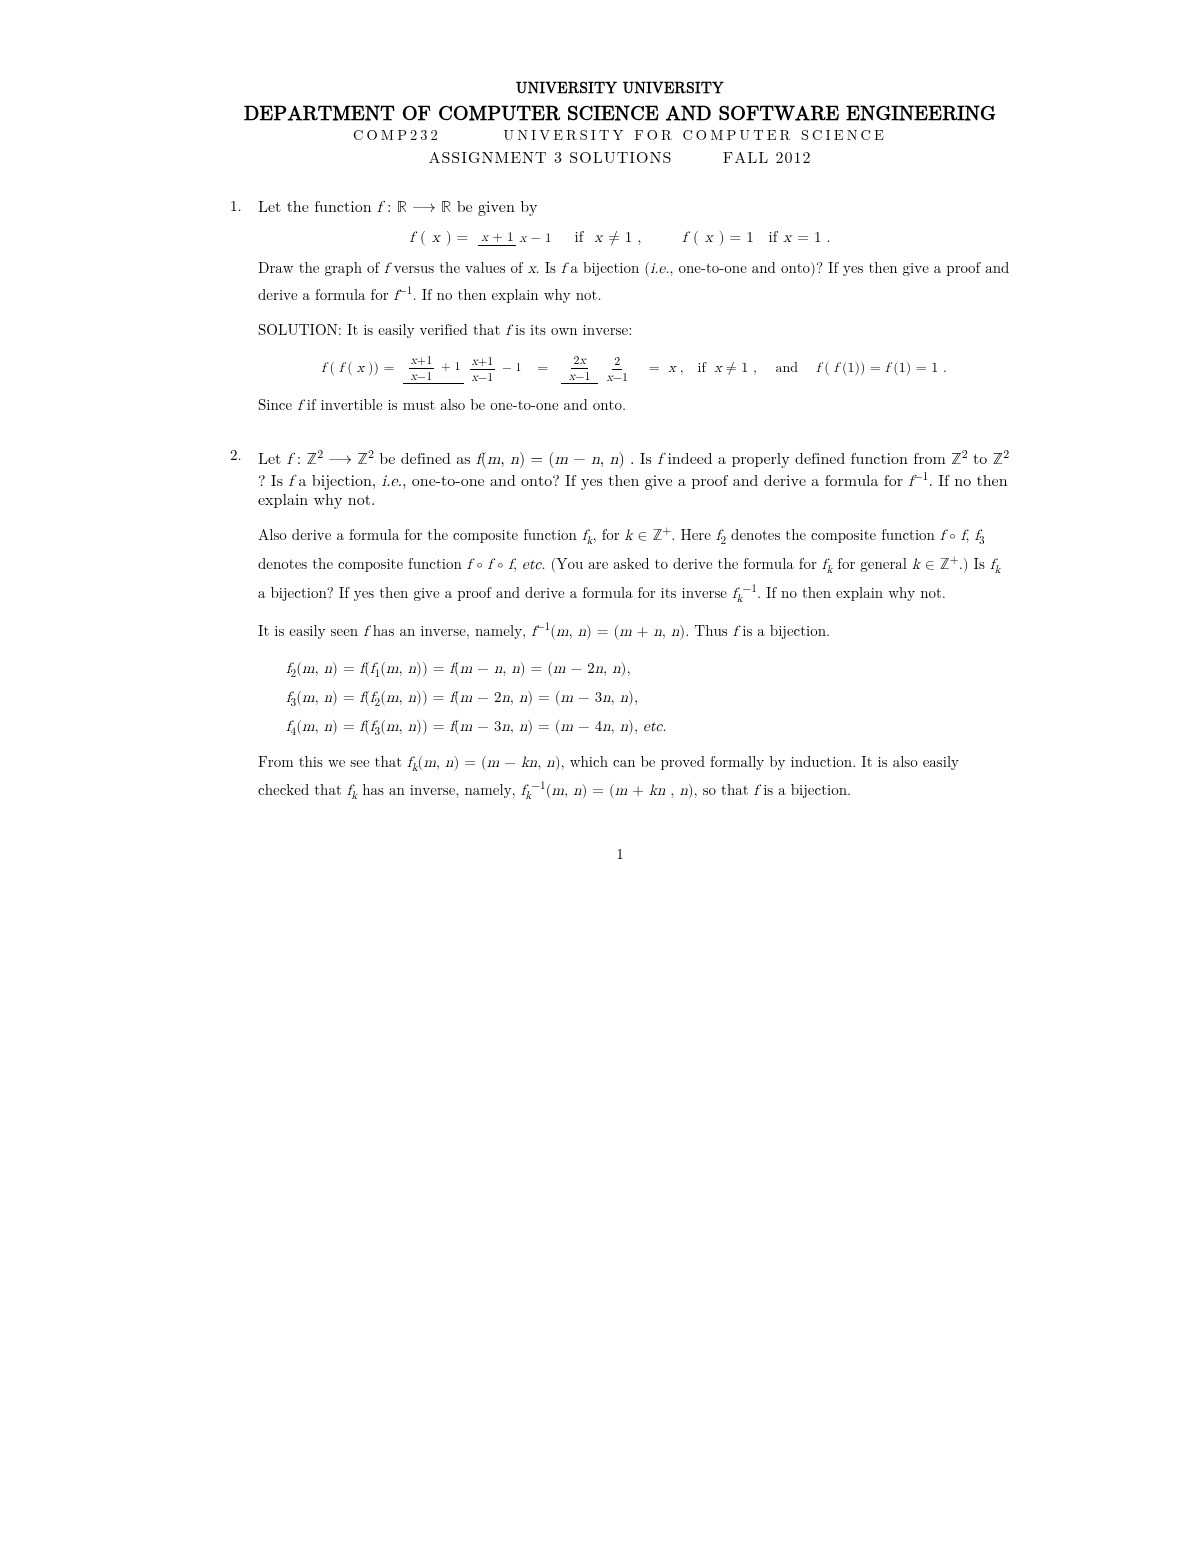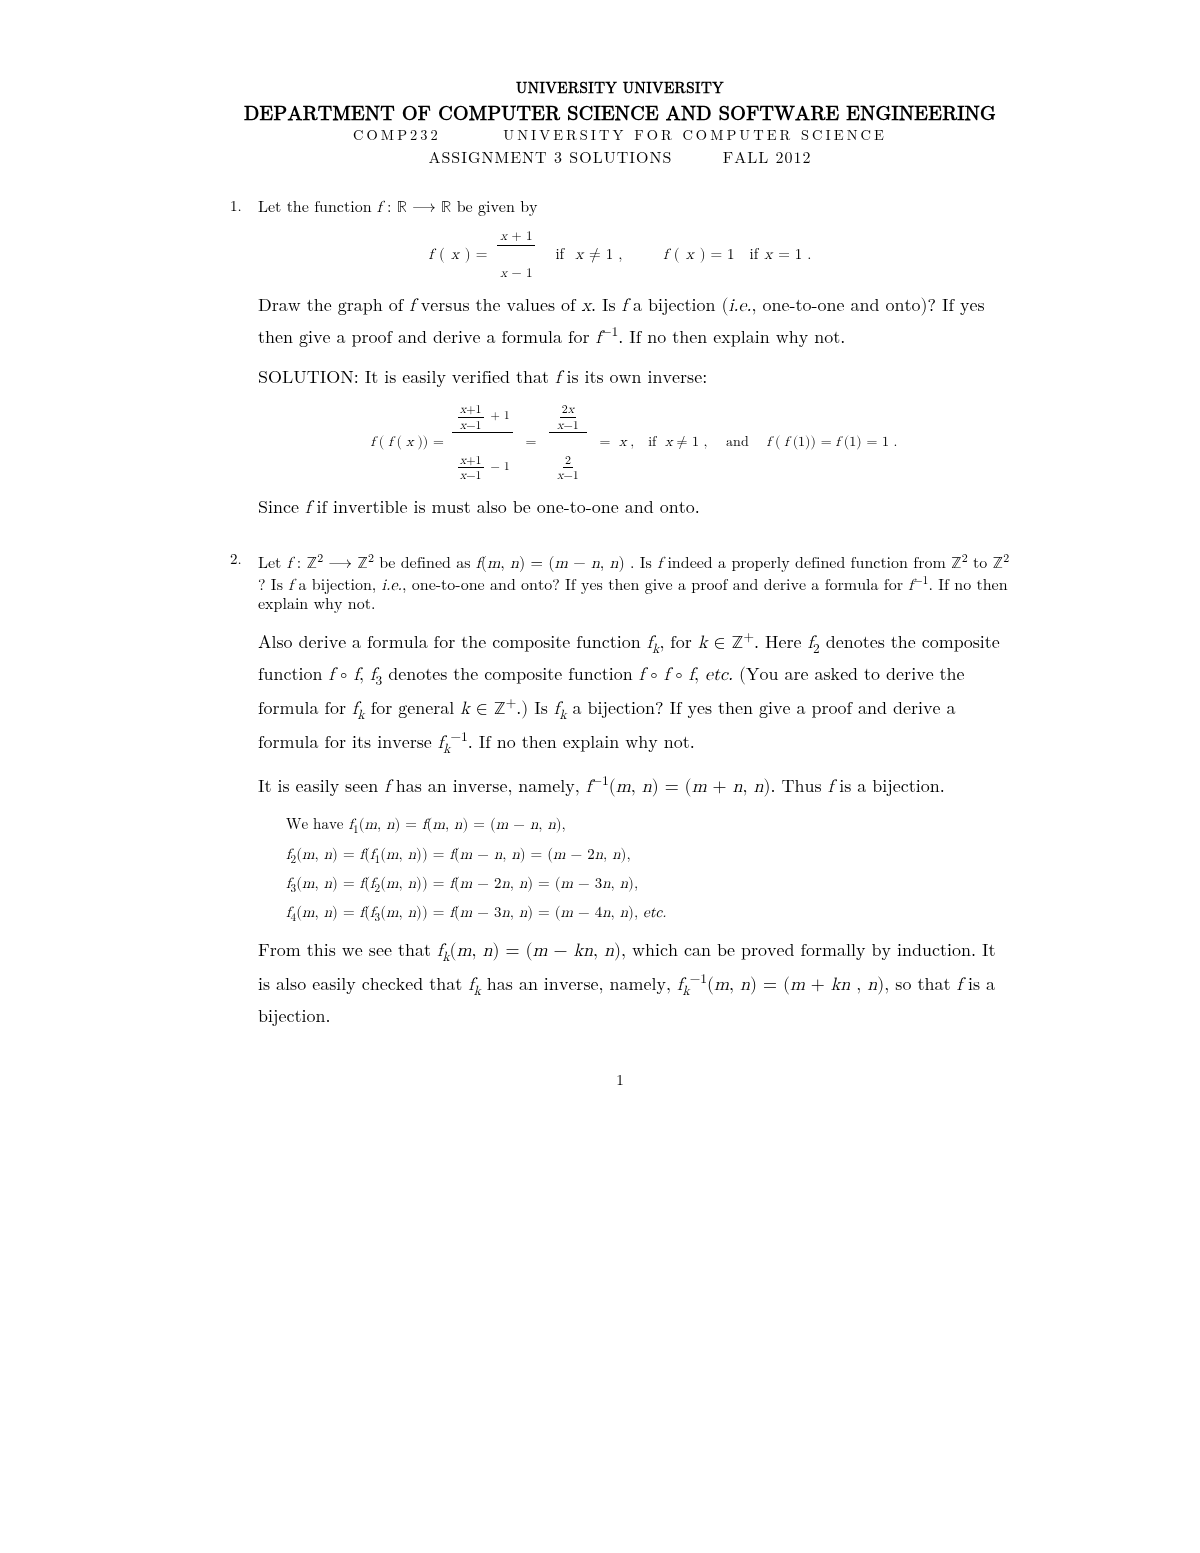--- a/index.html
+++ b/index.html
@@ -67,21 +67,21 @@
       align-items: flex-start;
       margin-bottom: 12px;
     }
 
     .num {
       min-width: 28px;
       font-size: 15px;
     }
 
     p {
-      font-size: 18px;
+      font-size: 15px;
       line-height: 1.65;
       margin-bottom: 10px;
     }
 
     .page-number {
       text-align: center;
       margin-top: 40px;
       font-size: 15px;
     }
 
@@ -90,27 +90,26 @@
       font-size: 0.75em;
       vertical-align: super;
     }
     sub {
       font-size: 0.75em;
       vertical-align: sub;
     }
 
     .big-fraction {
       display: inline-flex;
-      flex-direction: column;
+      flex-direction: row;
       align-items: flex-end;
       vertical-align: middle;
       margin: 0 4px;
       font-size: 13px;
       line-height: 1.2;
-      gap: 20px;
     }
     .big-fraction .n {
       border-bottom: 1px solid #000;
       padding: 0 3px;
       text-align: center;
     }
     .big-fraction .d {
       padding: 0 3px;
       text-align: center;
     }
@@ -257,21 +256,20 @@
 
       <div class="indent">
         <p>Also derive a formula for the composite function <span class="italic">f<sub>k</sub></span>, for <span class="italic">k</span> ∈ ℤ<sup>+</sup>. Here <span class="italic">f</span><sub>2</sub> denotes the composite function <span class="italic">f</span> ∘ <span class="italic">f</span>, <span class="italic">f</span><sub>3</sub> denotes the composite function <span class="italic">f</span> ∘ <span class="italic">f</span> ∘ <span class="italic">f</span>, <span class="italic">etc.</span> (You are asked to derive the formula for <span class="italic">f<sub>k</sub></span> for general <span class="italic">k</span> ∈ ℤ<sup>+</sup>.) Is <span class="italic">f<sub>k</sub></span> a bijection? If yes then give a proof and derive a formula for its inverse <span class="italic">f<sub>k</sub></span><sup>−1</sup>. If no then explain why not.</p>
       </div>
 
       <div class="indent">
 
         <p>It is easily seen <span class="italic">f</span> has an inverse, namely, <span class="italic">f</span><sup>−1</sup>(<span class="italic">m</span>, <span class="italic">n</span>) = (<span class="italic">m</span> + <span class="italic">n</span>, <span class="italic">n</span>). Thus <span class="italic">f</span> is a bijection.</p>
 
         <div class="formula-lines">
-          <span class="formula-line">We have <span class="italic">f</span><sub>1</sub>(<span class="italic">m</span>, <span class="italic">n</span>) = <span class="italic">f</span>(<span class="italic">m</span>, <span class="italic">n</span>) = (<span class="italic">m</span> − <span class="italic">n</span>, <span class="italic">n</span>),</span>
           <span class="formula-line"><span class="italic">f</span><sub>2</sub>(<span class="italic">m</span>, <span class="italic">n</span>) = <span class="italic">f</span>(<span class="italic">f</span><sub>1</sub>(<span class="italic">m</span>, <span class="italic">n</span>)) = <span class="italic">f</span>(<span class="italic">m</span> − <span class="italic">n</span>, <span class="italic">n</span>) = (<span class="italic">m</span> − 2<span class="italic">n</span>, <span class="italic">n</span>),</span>
           <span class="formula-line"><span class="italic">f</span><sub>3</sub>(<span class="italic">m</span>, <span class="italic">n</span>) = <span class="italic">f</span>(<span class="italic">f</span><sub>2</sub>(<span class="italic">m</span>, <span class="italic">n</span>)) = <span class="italic">f</span>(<span class="italic">m</span> − 2<span class="italic">n</span>, <span class="italic">n</span>) = (<span class="italic">m</span> − 3<span class="italic">n</span>, <span class="italic">n</span>),</span>
           <span class="formula-line"><span class="italic">f</span><sub>4</sub>(<span class="italic">m</span>, <span class="italic">n</span>) = <span class="italic">f</span>(<span class="italic">f</span><sub>3</sub>(<span class="italic">m</span>, <span class="italic">n</span>)) = <span class="italic">f</span>(<span class="italic">m</span> − 3<span class="italic">n</span>, <span class="italic">n</span>) = (<span class="italic">m</span> − 4<span class="italic">n</span>, <span class="italic">n</span>), <span class="italic">etc.</span></span>
         </div>
 
         <p>From this we see that <span class="italic">f<sub>k</sub></span>(<span class="italic">m</span>, <span class="italic">n</span>) = (<span class="italic">m</span> − <span class="italic">kn</span>, <span class="italic">n</span>), which can be proved formally by induction. It is also easily checked that <span class="italic">f<sub>k</sub></span> has an inverse, namely, <span class="italic">f<sub>k</sub></span><sup>−1</sup>(<span class="italic">m</span>, <span class="italic">n</span>) = (<span class="italic">m</span> + <span class="italic">kn</span> , <span class="italic">n</span>), so that <span class="italic">f</span> is a bijection.</p>
       </div>
     </div>
 
   </div>

